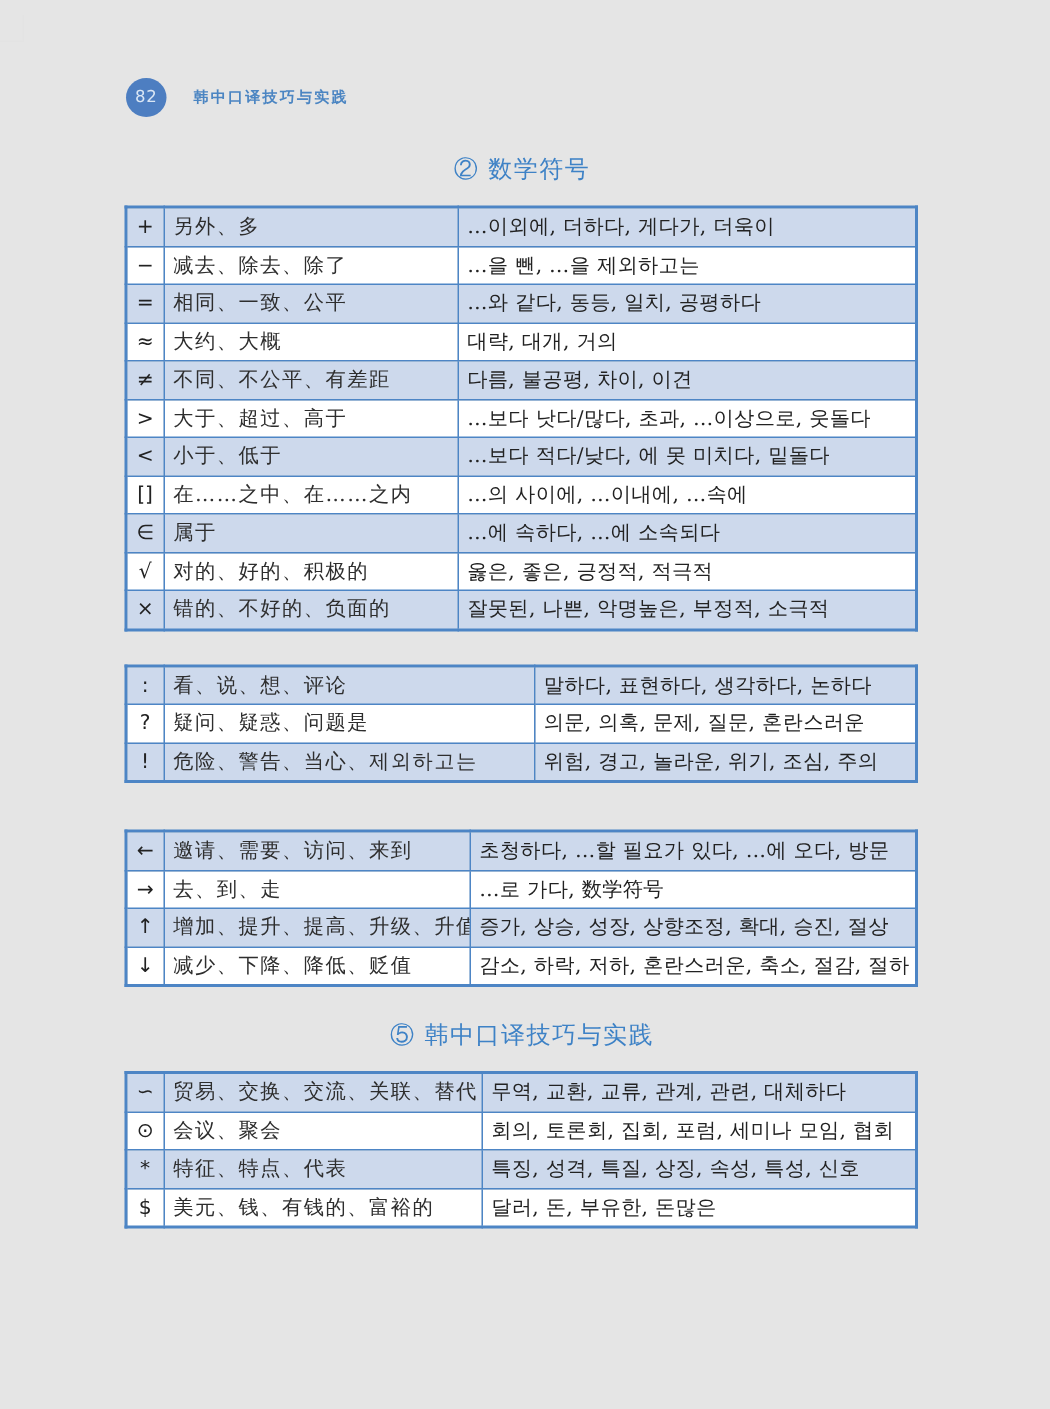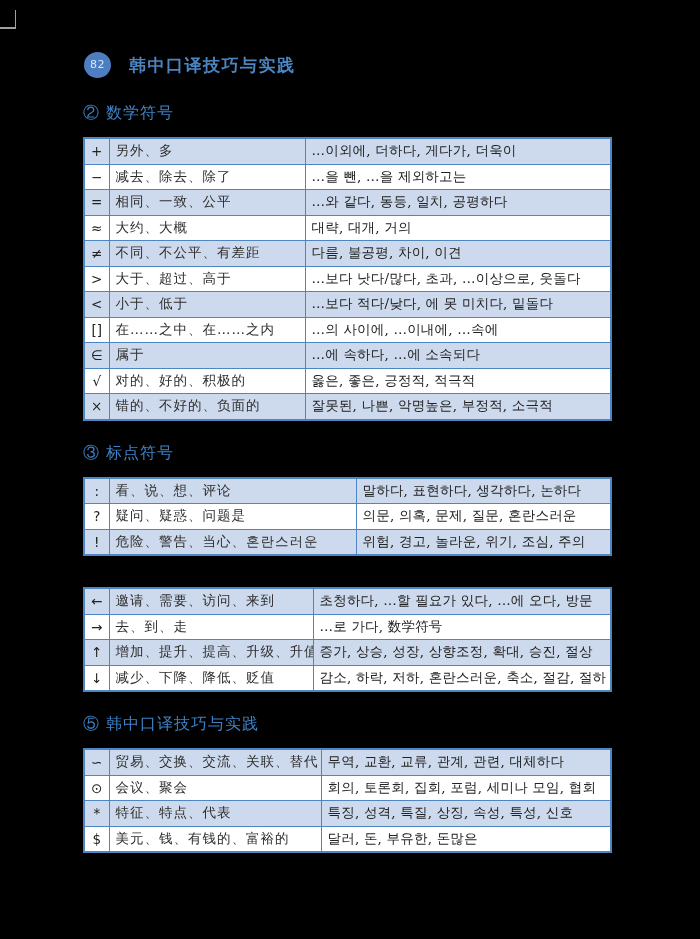--- a/index.html
+++ b/index.html
@@ -4,50 +4,51 @@
 <style>
   html,body{margin:0;padding:0;}
   body{
     width:700px;height:939px;
     background:#ffffff;
     font-family:"DejaVu Serif","Liberation Serif",serif;
     color:#333;
     position:relative;
     overflow:hidden;
   }
-  .page{position:absolute;inset:0;background:#000000;}
+  .page{position:absolute;inset:0;background:#e5e5e5;}
   
   .corner-mark{
     position:absolute;left:0;top:10px;width:16px;height:18px;
     border-right:1px solid #d9d9d9;border-bottom:1px solid #e6e6e6;
     border-right:none;
     box-shadow:inset -1px -1px 0 #e3e3e3;
     opacity:.7;
   }
   
   .page-header{position:absolute;left:84px;top:52px;display:flex;align-items:center;}
   .page-badge{
     width:27px;height:26px;border-radius:50%;
     background:#4d7ec1;
     color:#d9e6f4;font-size:11px;line-height:26px;text-align:center;
     font-family:"DejaVu Sans","Liberation Sans",sans-serif;
     letter-spacing:.5px;
   }
   .book-title{
     margin-left:18px;
-    color:#4b85c2;font-size:17px;font-weight:bold;
+    color:#4b85c2;font-size:10px;font-weight:bold;
     letter-spacing:1.5px;
     font-family:"DejaVu Sans","Liberation Sans",sans-serif;
   }
   
   .content{position:absolute;left:83px;top:103px;width:530px;}
   .section-heading{
     color:#3e82c6;font-size:16px;font-weight:normal;
     margin:0 0 13px 0;letter-spacing:1px;
     font-family:"DejaVu Serif","Liberation Serif",serif;
+    text-align:center;
   }
   .sec{margin-bottom:20px;}
   .sec + .sec{margin-top:22px;}
   table.tbl{
     border-collapse:collapse;table-layout:fixed;width:527px;
     border:2px solid #4d85c5;
   }
   table.tbl td{
     border:1px solid #4d85c5;
     height:24.5px;
@@ -150,41 +151,40 @@
             <tr>
               <td class="c-sym">×</td>
               <td class="c-zh">错的、不好的、负面的</td>
               <td class="c-ko">잘못된, 나쁜, 악명높은, 부정적, 소극적</td>
             </tr>
           </tbody>
       </table>
     </div>
 
     <div class="sec" id="sec-punct">
-      <h2 class="section-heading">③ 标点符号</h2>
       <table class="tbl t-punct">
         <colgroup>
             <col class="col-sym">
             <col class="col-zh">
             <col class="col-ko">
           </colgroup>
         <tbody>
             <tr>
               <td class="c-sym">:</td>
               <td class="c-zh">看、说、想、评论</td>
               <td class="c-ko">말하다, 표현하다, 생각하다, 논하다</td>
             </tr>
             <tr>
               <td class="c-sym">?</td>
               <td class="c-zh">疑问、疑惑、问题是</td>
               <td class="c-ko">의문, 의혹, 문제, 질문, 혼란스러운</td>
             </tr>
             <tr>
               <td class="c-sym">!</td>
-              <td class="c-zh">危险、警告、当心、혼란스러운</td>
+              <td class="c-zh">危险、警告、当心、제외하고는</td>
               <td class="c-ko">위험, 경고, 놀라운, 위기, 조심, 주의</td>
             </tr>
           </tbody>
       </table>
     </div>
 
     <div class="sec" id="sec-dir">
       <table class="tbl t-dir">
         <colgroup>
             <col class="col-sym">

